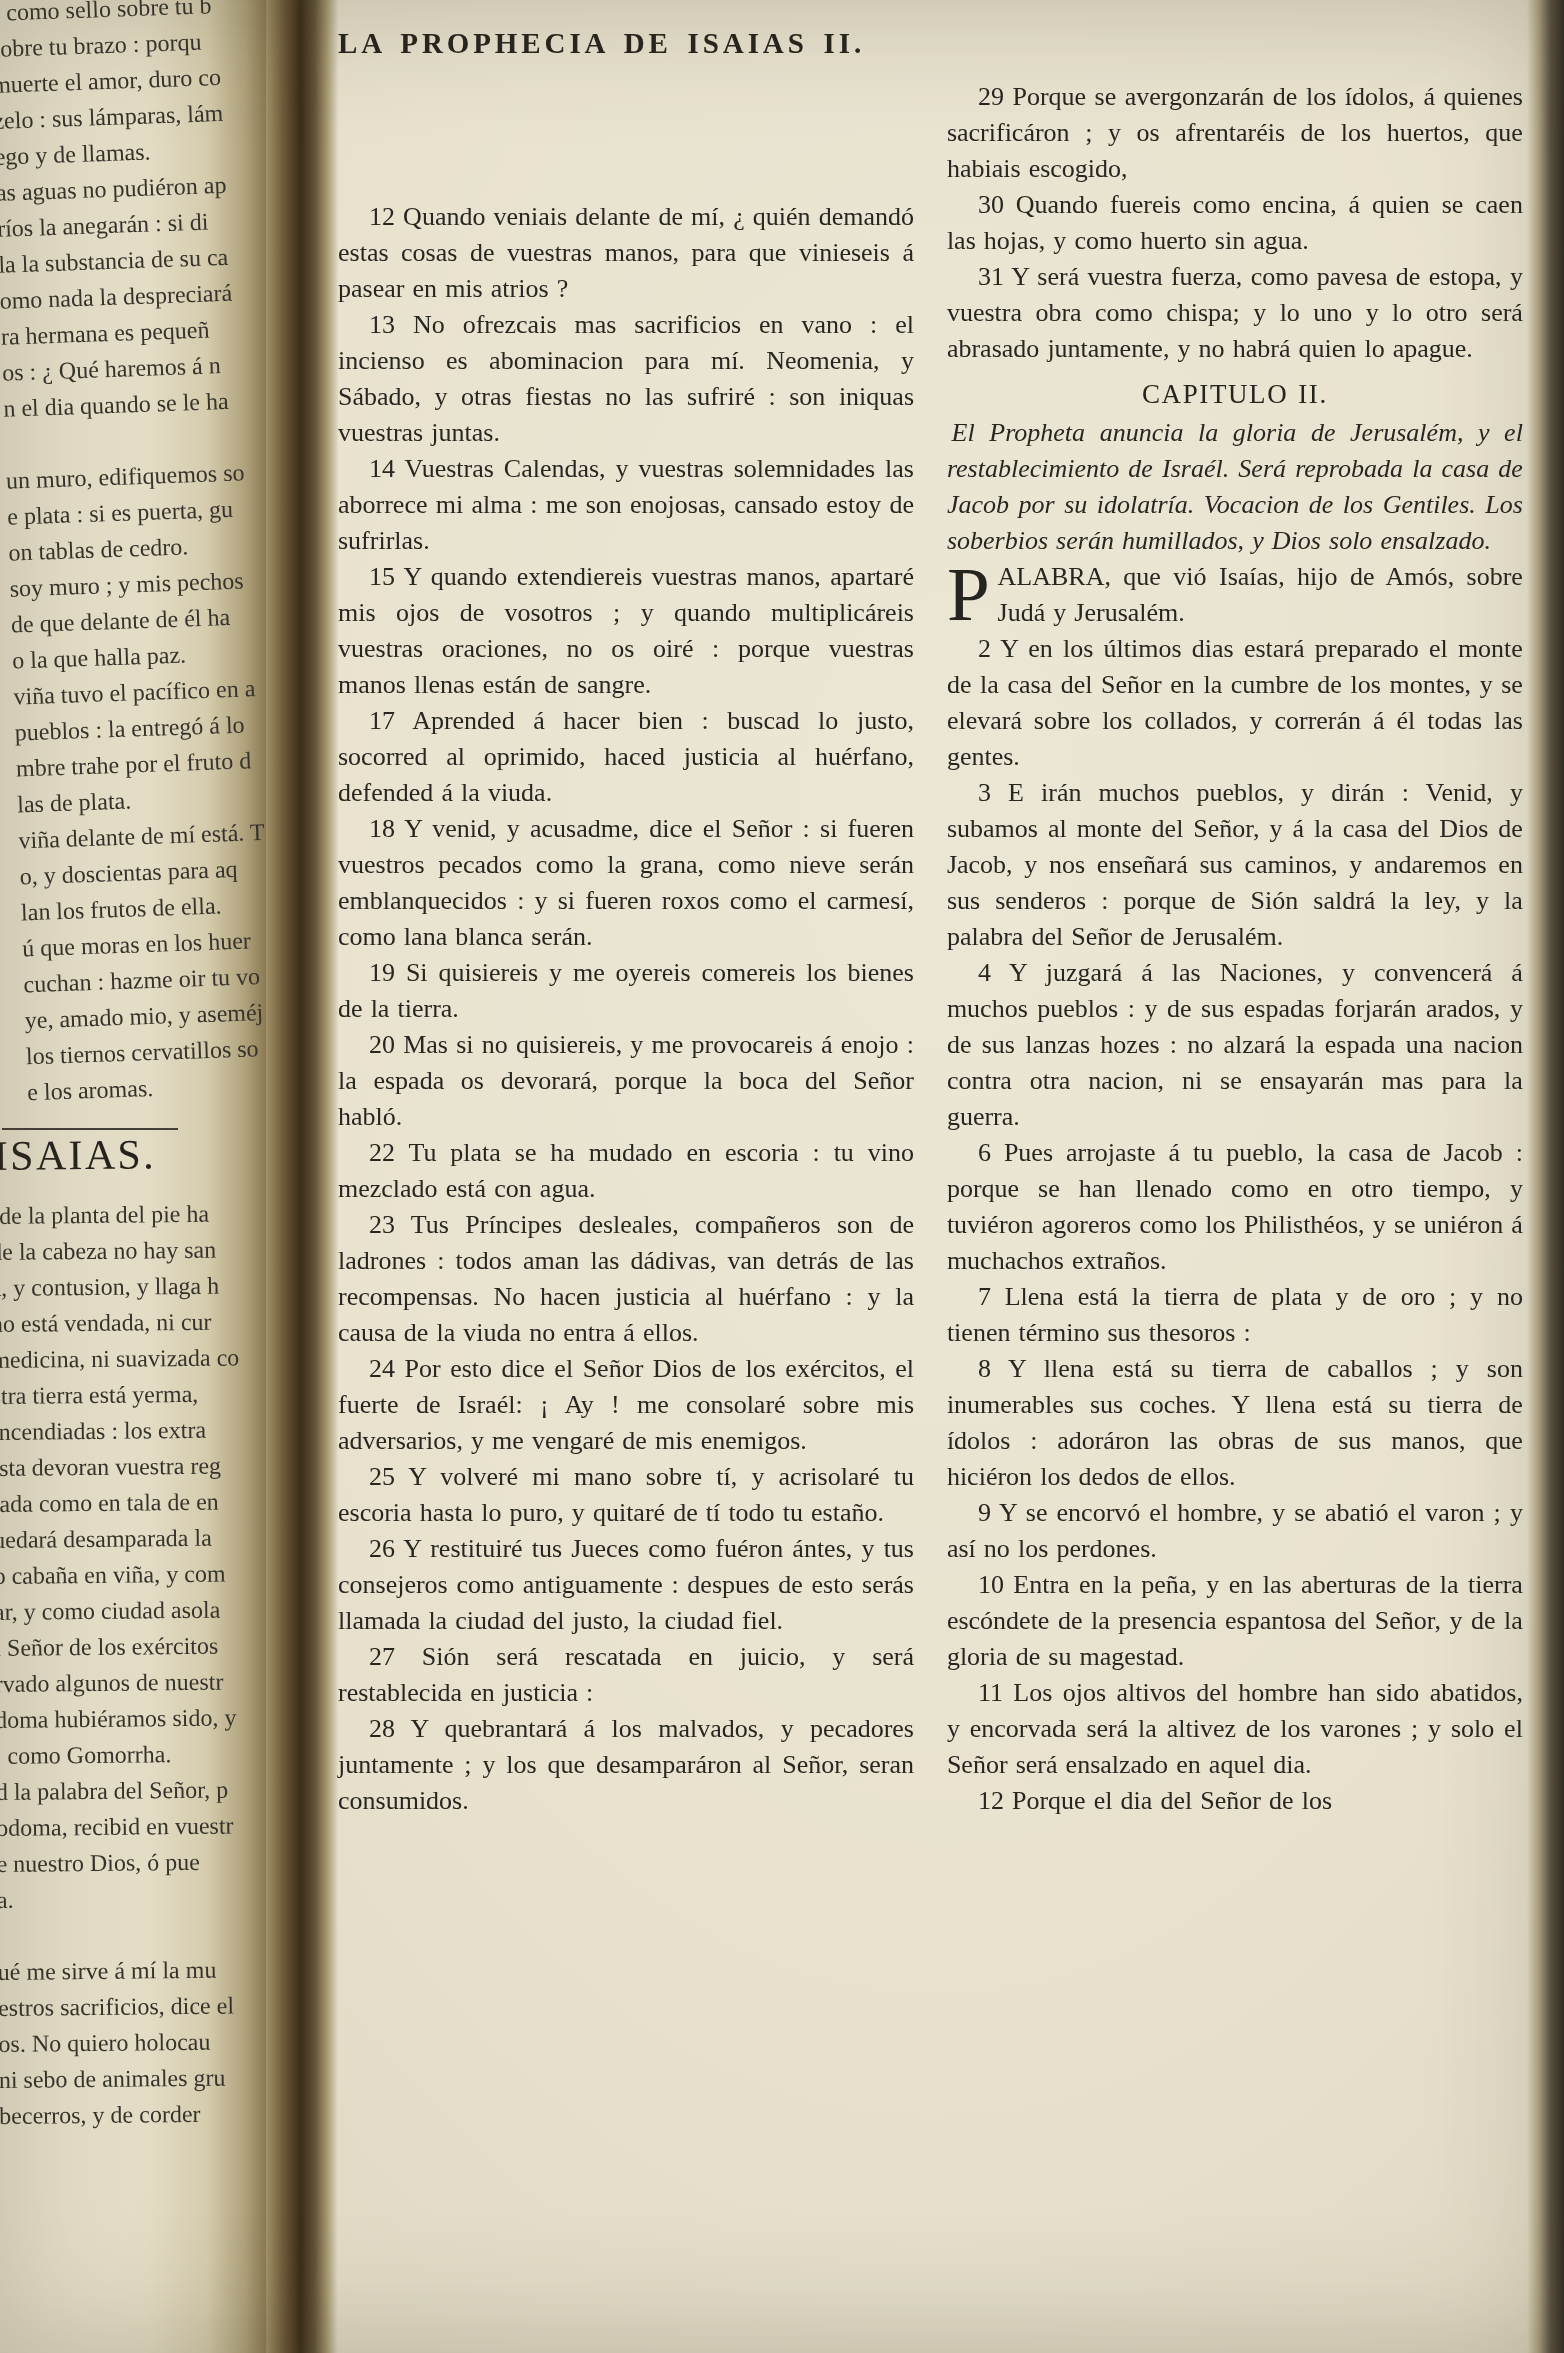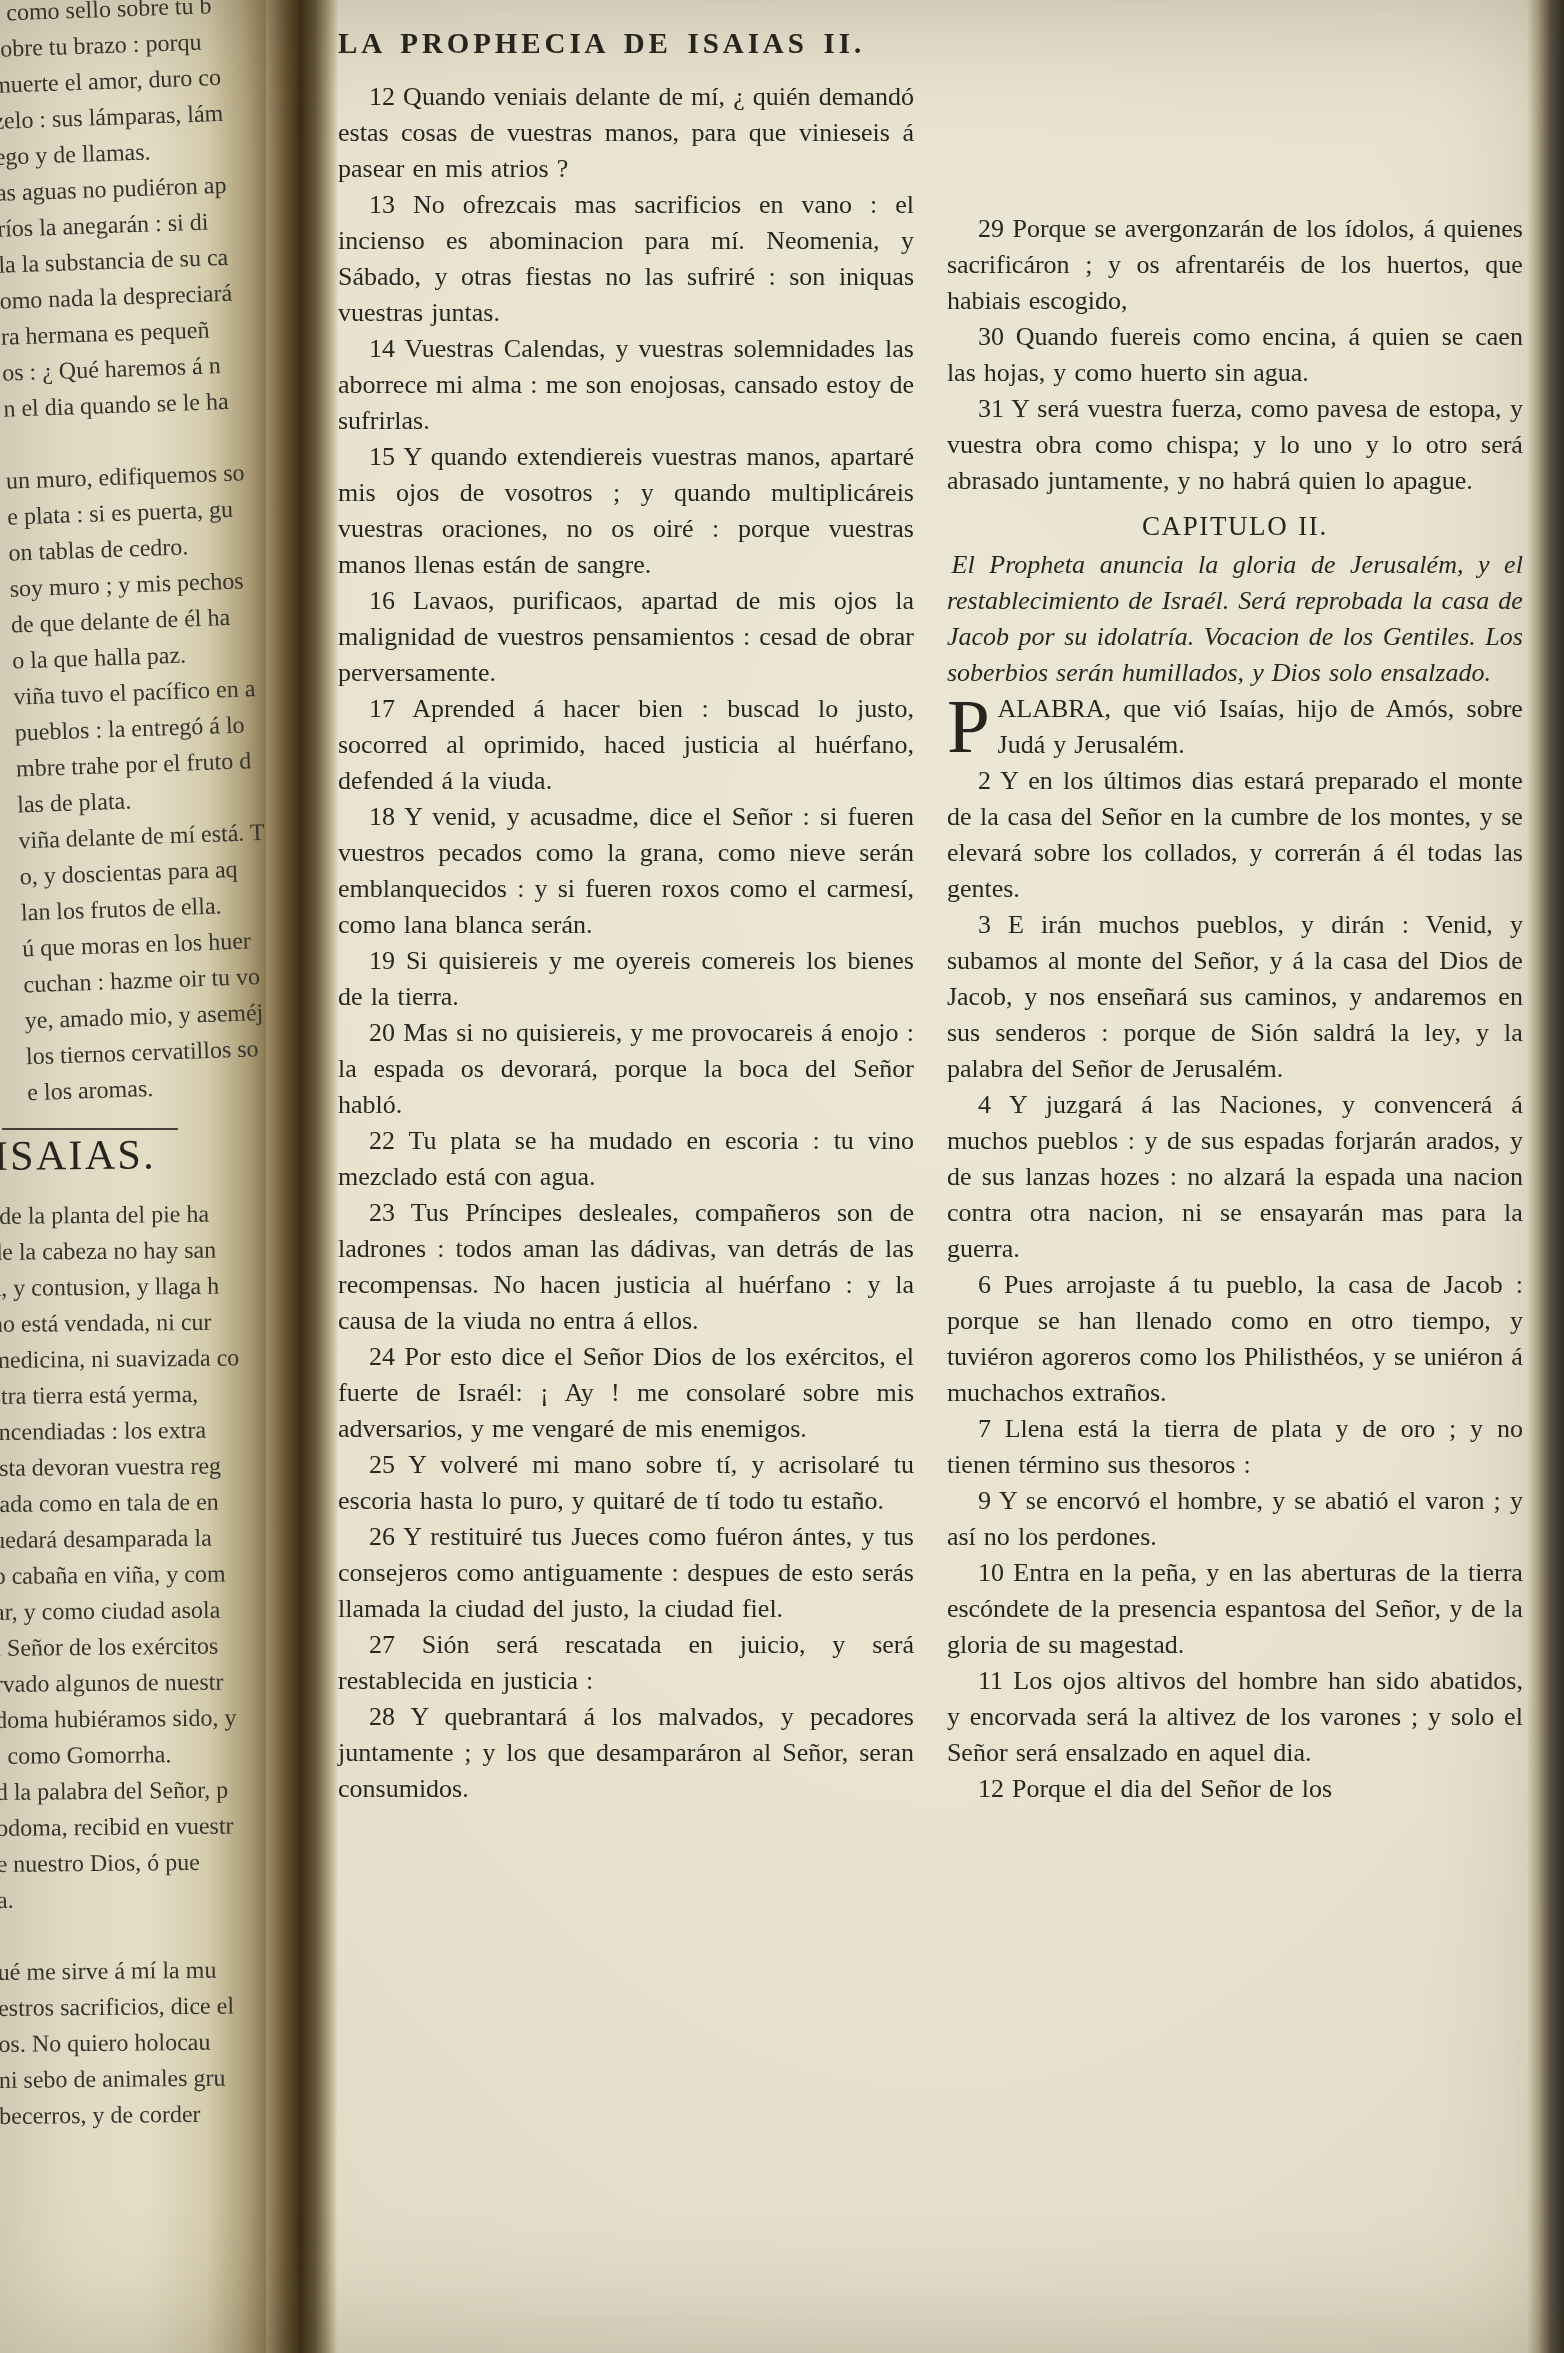--- a/index.html
+++ b/index.html
@@ -159,21 +159,20 @@
   <div class="main">
     <div class="page-header">LA PROPHECIA DE ISAIAS II.</div>
 
     <div class="columns">
 
       <div class="col">
           <p class="verse">12 Quando veniais delante de mí, ¿ quién demandó estas cosas de vuestras manos, para que vinieseis á pasear en mis atrios ?</p>
           <p class="verse">13 No ofrezcais mas sacrificios en vano : el incienso es abominacion para mí. Neomenia, y Sábado, y otras fiestas no las sufriré : son iniquas vuestras juntas.</p>
           <p class="verse">14 Vuestras Calendas, y vuestras solemnidades las aborrece mi alma : me son enojosas, cansado estoy de sufrirlas.</p>
           <p class="verse">15 Y quando extendiereis vuestras manos, apartaré mis ojos de vosotros ; y quando multiplicáreis vuestras oraciones, no os oiré : porque vuestras manos llenas están de sangre.</p>
-          <p class="verse">16 Lavaos, purificaos, apartad de mis ojos la malignidad de vuestros pensamientos : cesad de obrar perversamente.</p>
           <p class="verse">17 Aprended á hacer bien : buscad lo justo, socorred al oprimido, haced justicia al huérfano, defended á la viuda.</p>
           <p class="verse">18 Y venid, y acusadme, dice el Señor : si fueren vuestros pecados como la grana, como nieve serán emblanquecidos : y si fueren roxos como el carmesí, como lana blanca serán.</p>
           <p class="verse">19 Si quisiereis y me oyereis comereis los bienes de la tierra.</p>
           <p class="verse">20 Mas si no quisiereis, y me provocareis á enojo : la espada os devorará, porque la boca del Señor habló.</p>
           <p class="verse">22 Tu plata se ha mudado en escoria : tu vino mezclado está con agua.</p>
           <p class="verse">23 Tus Príncipes desleales, compañeros son de ladrones : todos aman las dádivas, van detrás de las recompensas. No hacen justicia al huérfano : y la causa de la viuda no entra á ellos.</p>
           <p class="verse">24 Por esto dice el Señor Dios de los exércitos, el fuerte de Israél: ¡ Ay ! me consolaré sobre mis adversarios, y me vengaré de mis enemigos.</p>
           <p class="verse">25 Y volveré mi mano sobre tí, y acrisolaré tu escoria hasta lo puro, y quitaré de tí todo tu estaño.</p>
           <p class="verse">26 Y restituiré tus Jueces como fuéron ántes, y tus consejeros como antiguamente : despues de esto serás llamada la ciudad del justo, la ciudad fiel.</p>
           <p class="verse">27 Sión será rescatada en juicio, y será restablecida en justicia :</p>
@@ -196,20 +195,21 @@
         <p class="verse dropcap-verse">
           <span class="dropcap">P</span><span>ALABRA, que vió Isaías, hijo de Amós, sobre Judá y Jerusalém.</span>
         </p>
 
         <div>
             <p class="verse">2 Y en los últimos dias estará preparado el monte de la casa del Señor en la cumbre de los montes, y se elevará sobre los collados, y correrán á él todas las gentes.</p>
             <p class="verse">3 E irán muchos pueblos, y dirán : Venid, y subamos al monte del Señor, y á la casa del Dios de Jacob, y nos enseñará sus caminos, y andaremos en sus senderos : porque de Sión saldrá la ley, y la palabra del Señor de Jerusalém.</p>
             <p class="verse">4 Y juzgará á las Naciones, y convencerá á muchos pueblos : y de sus espadas forjarán arados, y de sus lanzas hozes : no alzará la espada una nacion contra otra nacion, ni se ensayarán mas para la guerra.</p>
             <p class="verse">6 Pues arrojaste á tu pueblo, la casa de Jacob : porque se han llenado como en otro tiempo, y tuviéron agoreros como los Philisthéos, y se uniéron á muchachos extraños.</p>
             <p class="verse">7 Llena está la tierra de plata y de oro ; y no tienen término sus thesoros :</p>
+            <p class="verse">8 Y llena está su tierra de caballos ; y son inumerables sus coches. Y llena está su tierra de ídolos : adoráron las obras de sus manos, que hiciéron los dedos de ellos.</p>
             <p class="verse">9 Y se encorvó el hombre, y se abatió el varon ; y así no los perdones.</p>
             <p class="verse">10 Entra en la peña, y en las aberturas de la tierra escóndete de la presencia espantosa del Señor, y de la gloria de su magestad.</p>
             <p class="verse">11 Los ojos altivos del hombre han sido abatidos, y encorvada será la altivez de los varones ; y solo el Señor será ensalzado en aquel dia.</p>
             <p class="verse">12 Porque el dia del Señor de los</p>
           </div>
       </div>
     </div>
   </div>
 
   <div class="right-edge"></div>

